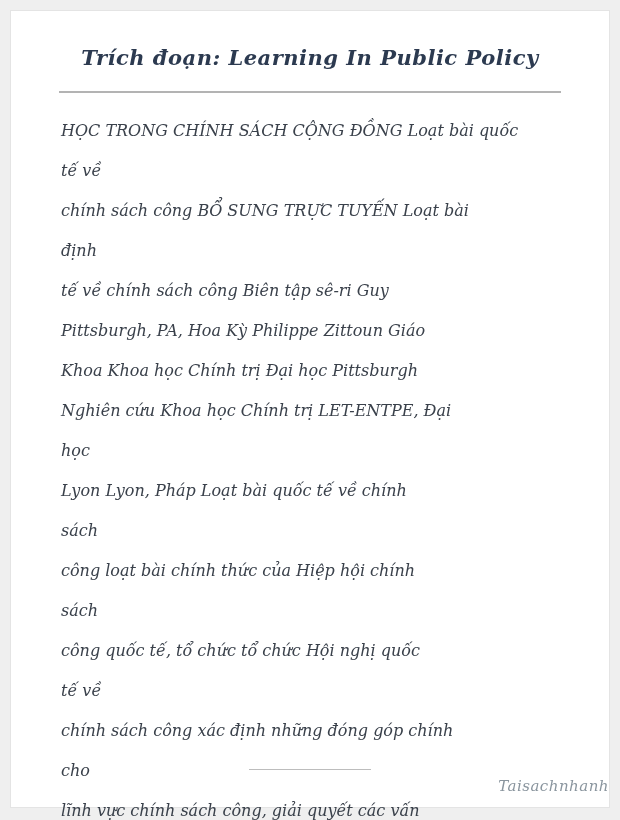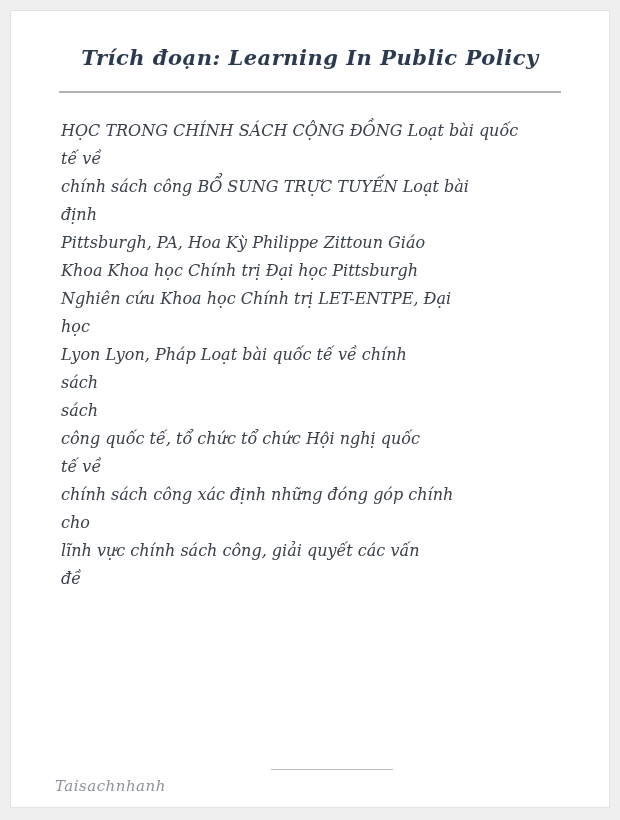--- a/index.html
+++ b/index.html
@@ -38,28 +38,28 @@
   }
   .content {
     margin: 24px 50px 0 50px;
   }
   .line {
     font-size: 16px;
     font-style: italic;
     line-height: 28px;
     color: #3a414b;
     white-space: nowrap;
+    margin-top: 12px;
   }
   .footer {
     position: absolute;
     left: 0;
     right: 0;
     bottom: 12px;
-    text-align: left;
-    padding-left: 44px;
+    text-align: right;
   }
   .footer-divider {
     width: 122px;
     margin: 0 auto;
     border: none;
     border-top: 1px solid #bdbdbd;
     height: 0;
   }
   .footer-text {
     margin-top: 7px;
@@ -76,26 +76,28 @@
   <div class="title">Trích đoạn: Learning In Public Policy</div>
 
   <hr class="title-divider">
 
   <div class="content">
 
   <div class="line">HỌC TRONG CHÍNH SÁCH CỘNG ĐỒNG Loạt bài quốc</div>
       <div class="line">tế về</div>
       <div class="line">chính sách công BỔ SUNG TRỰC TUYẾN Loạt bài</div>
       <div class="line">định</div>
+      <div class="line">tế về chính sách công Biên tập sê-ri Guy</div>
       <div class="line">Pittsburgh, PA, Hoa Kỳ Philippe Zittoun Giáo</div>
       <div class="line">Khoa Khoa học Chính trị Đại học Pittsburgh</div>
       <div class="line">Nghiên cứu Khoa học Chính trị LET-ENTPE, Đại</div>
       <div class="line">học</div>
       <div class="line">Lyon Lyon, Pháp Loạt bài quốc tế về chính</div>
       <div class="line">sách</div>
+      <div class="line">công loạt bài chính thức của Hiệp hội chính</div>
       <div class="line">sách</div>
       <div class="line">công quốc tế, tổ chức tổ chức Hội nghị quốc</div>
       <div class="line">tế về</div>
       <div class="line">chính sách công xác định những đóng góp chính</div>
       <div class="line">cho</div>
       <div class="line">lĩnh vực chính sách công, giải quyết các vấn</div>
       <div class="line">đề</div>
     </div>
 
   <div class="footer">

